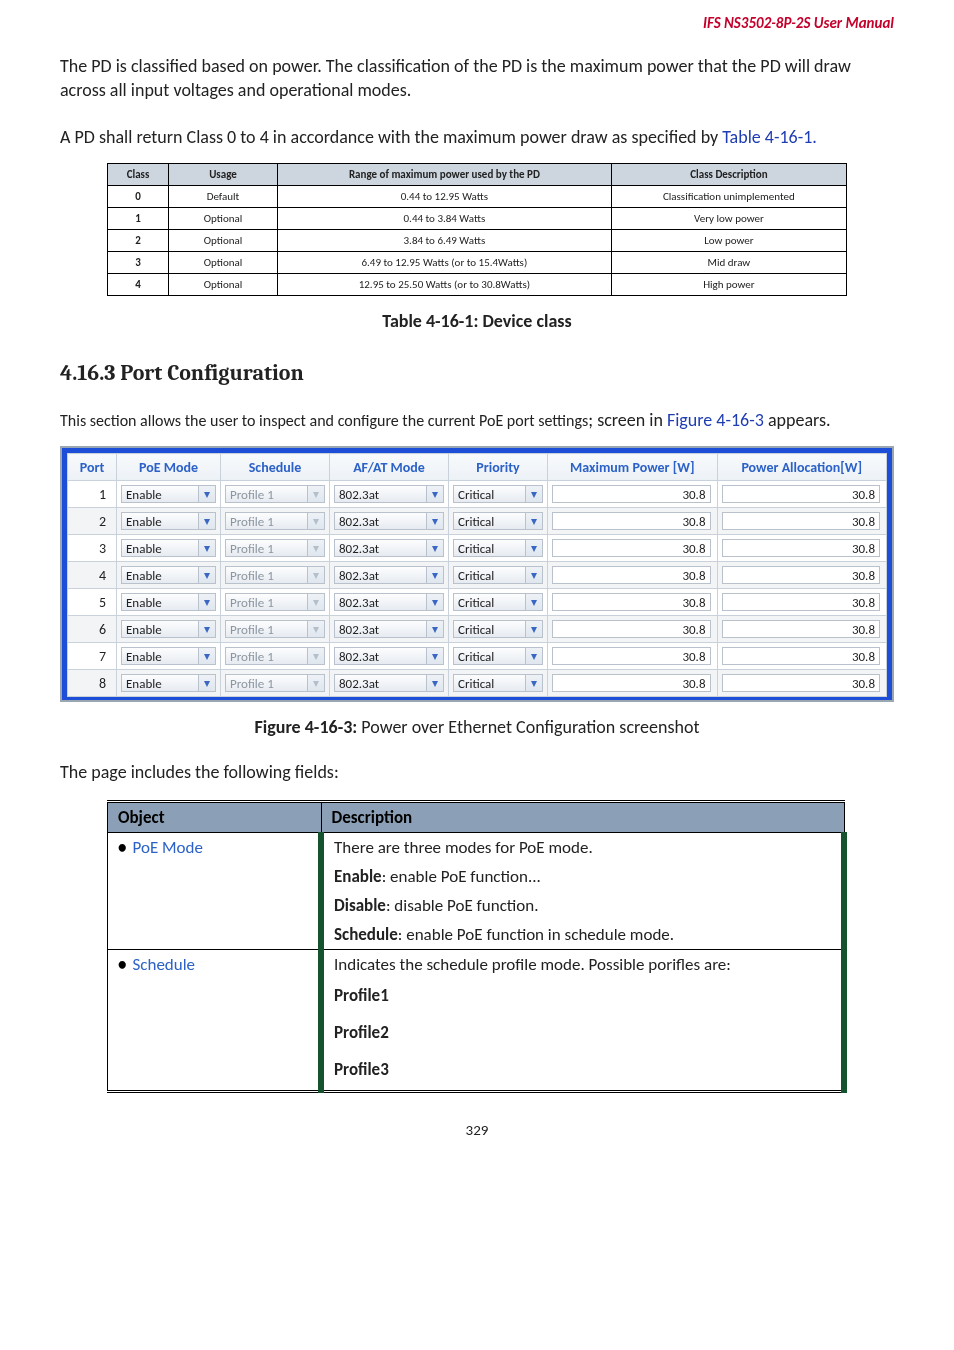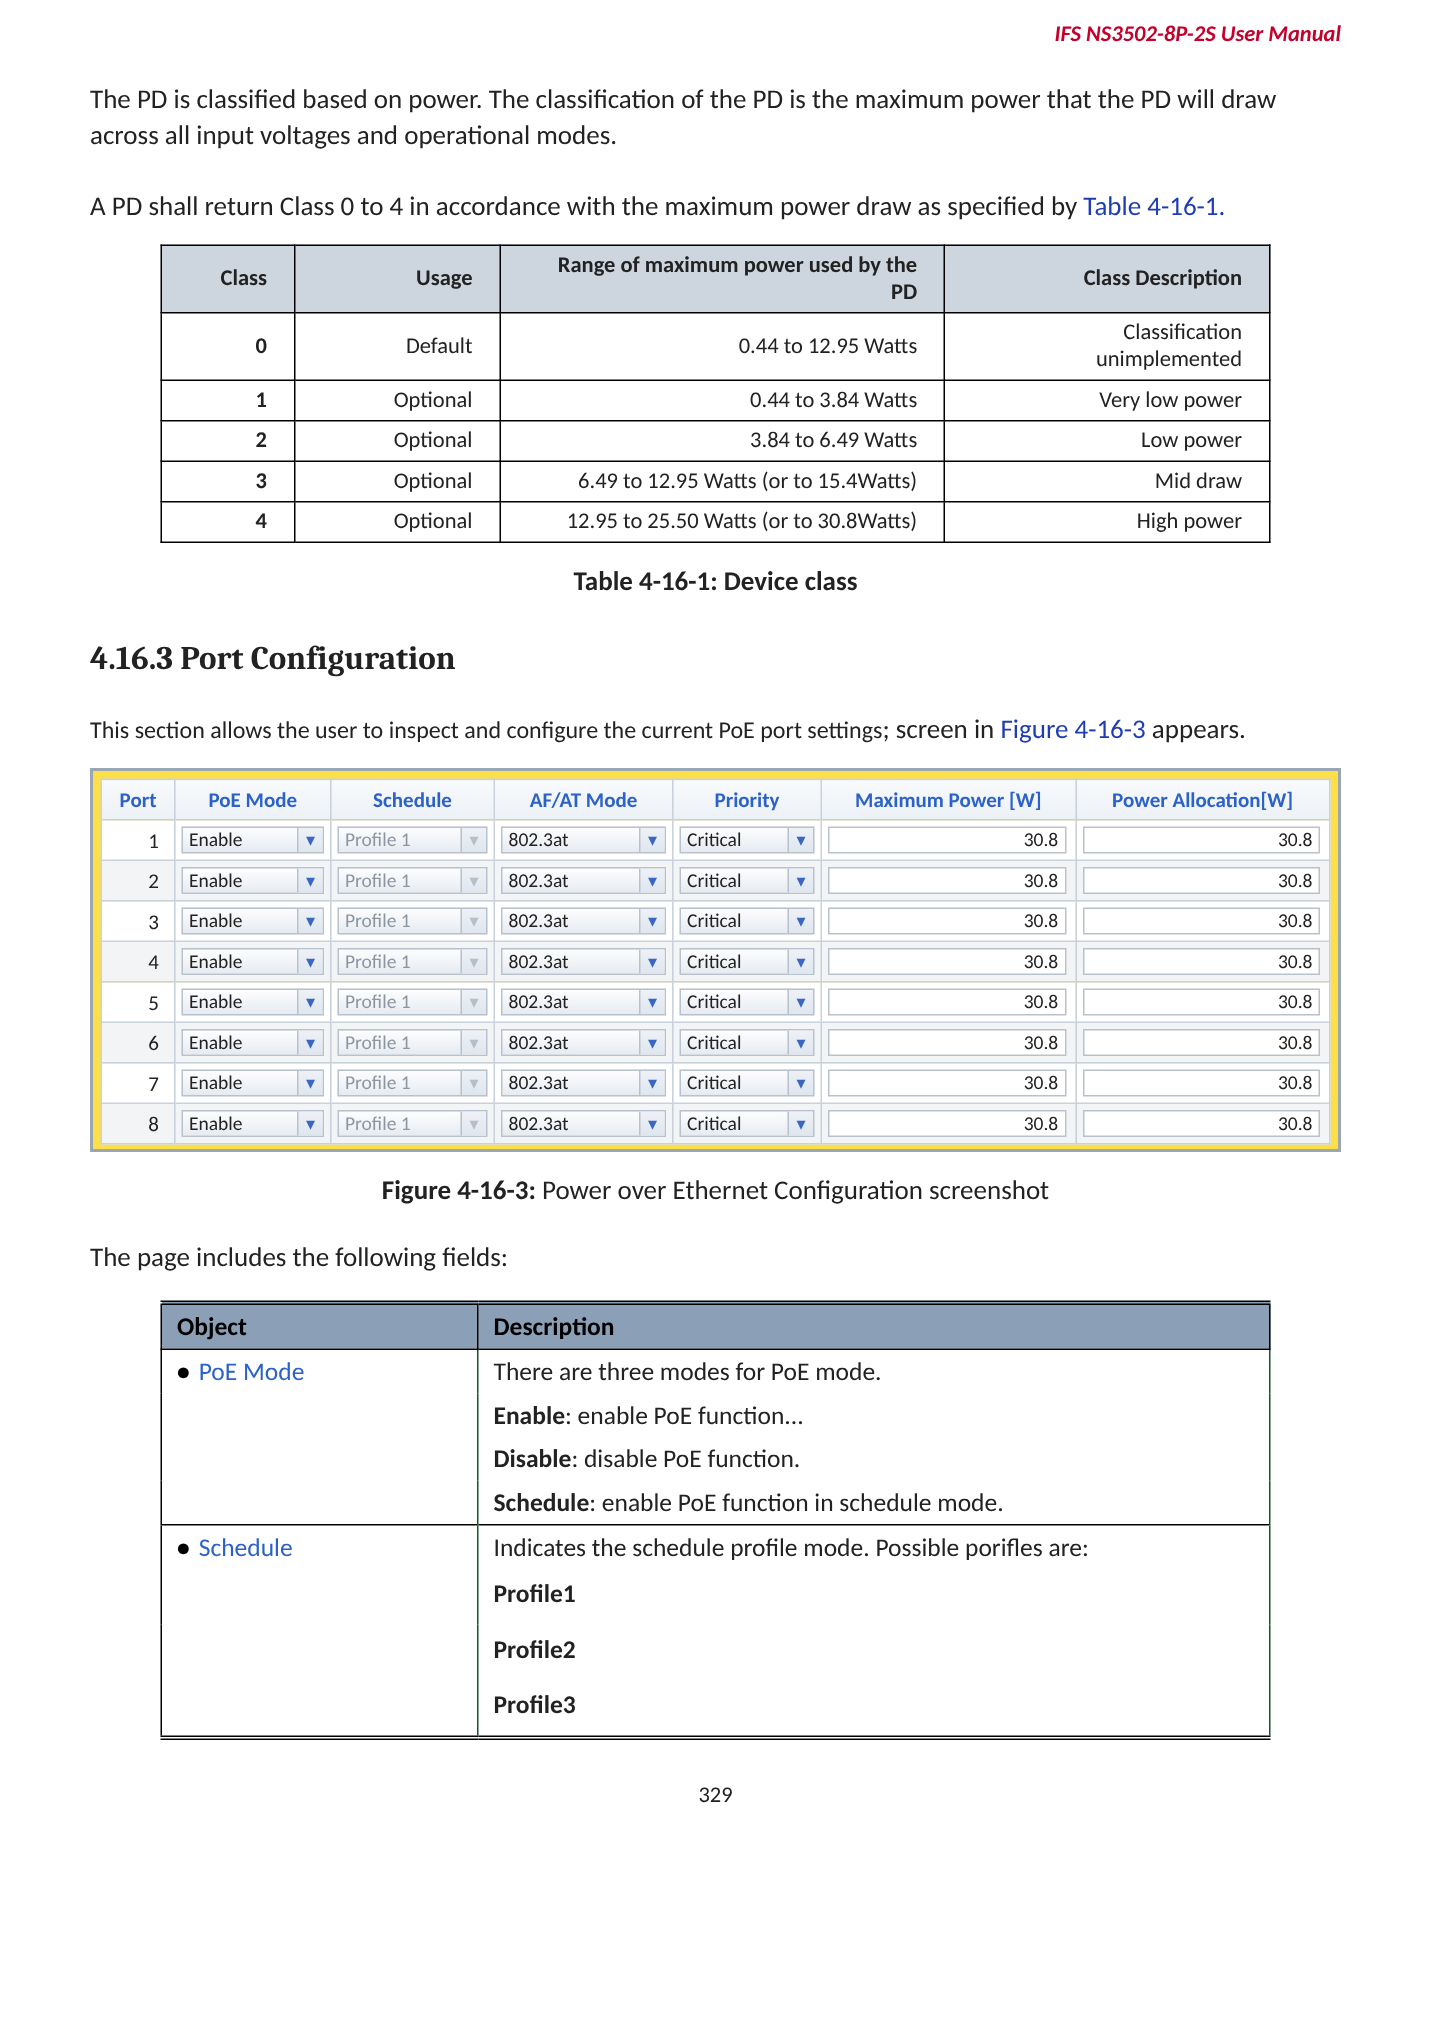--- a/index.html
+++ b/index.html
@@ -55,40 +55,40 @@
   .caption .rest{ font-weight:400; }
 
   
   .class-table-wrap{ display:flex; justify-content:center; }
   table.class-table{
     border-collapse: collapse;
     width: 740px;
   }
   table.class-table th, table.class-table td{
     border: 1px solid var(--table-border);
-    padding: 4px 18px;
-    font-size: 15px;
-    text-align: right;
+    padding: 4px 4px;
+    font-size: 11px;
+    text-align: center;
   }
   table.class-table th{
     background: var(--toptable-head);
     font-weight: 700;
   }
   table.class-table td.col0{ font-weight:700; width:52px; }
   table.class-table th.col0{ width:52px; }
   table.class-table th.col1{ width:100px; }
 
   
   .poe-wrap{
     margin: 10px 0 8px 0;
   }
   .poe-frame{
     border: 2px solid var(--img-border);
     padding: 5px 5px 3px 5px;
-    background:#fde047;
+    background:#1d4ed8;
   }
   table.poe{
     border-collapse: collapse;
     width: 100%;
     table-layout: fixed;
   }
   table.poe th, table.poe td{
     border: 1px solid #c9d1da;
     padding: 2px 4px;
     font-size: 14px;
@@ -146,21 +146,21 @@
   table.obj th{
     background: var(--thead-bg2);
     color:#000;
     text-align:left;
     padding: 4px 10px;
     border: 1px solid #000;
     border-top: 3px double #000;
   }
   table.obj td{
     border-left: 1px solid #000;
-    border-right: 1px solid #14532d;
+    border-right: 6px solid #14532d;
     padding: 4px 10px;
     vertical-align: top;
   }
   table.obj tr.sep td{ border-top: 1px solid #000; }
   table.obj tr:last-child td{ border-bottom: 3px double #000; }
   table.obj td.objcol{ width: 190px; color: var(--link-blue); font-weight:400;}
   .bullet{ color:#000; font-weight:700; padding-right:6px; }
   .bold{ font-weight:700; }
   .obj .line{ margin: 2px 0 6px 0; display:block; }
 

